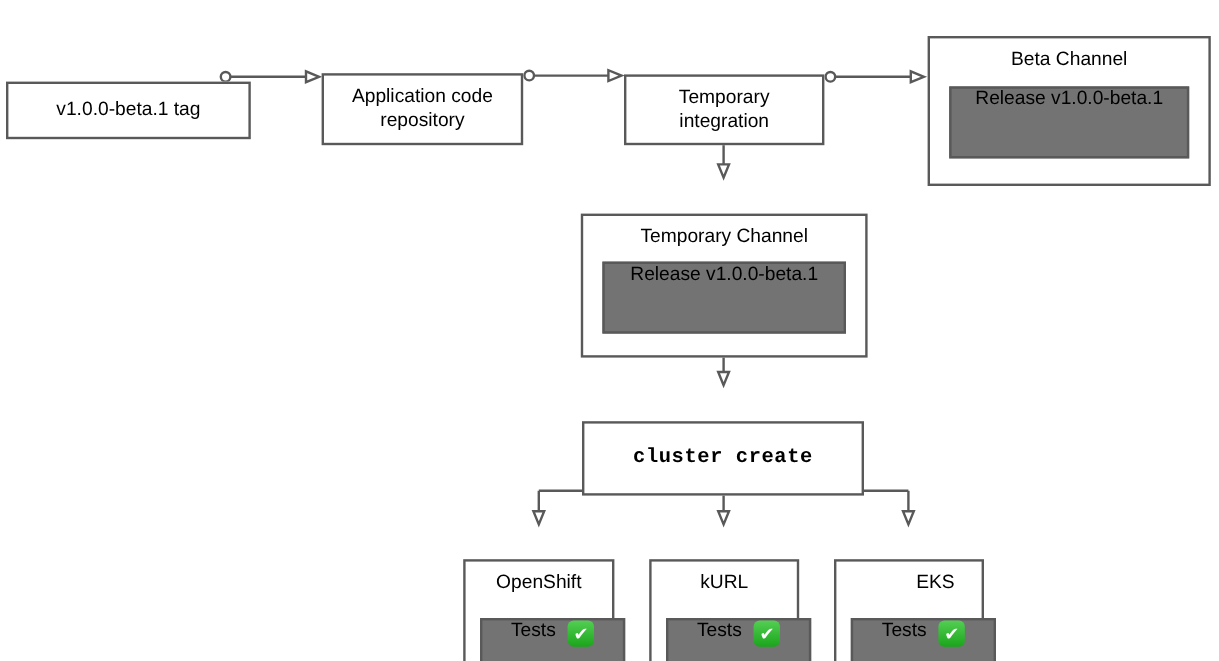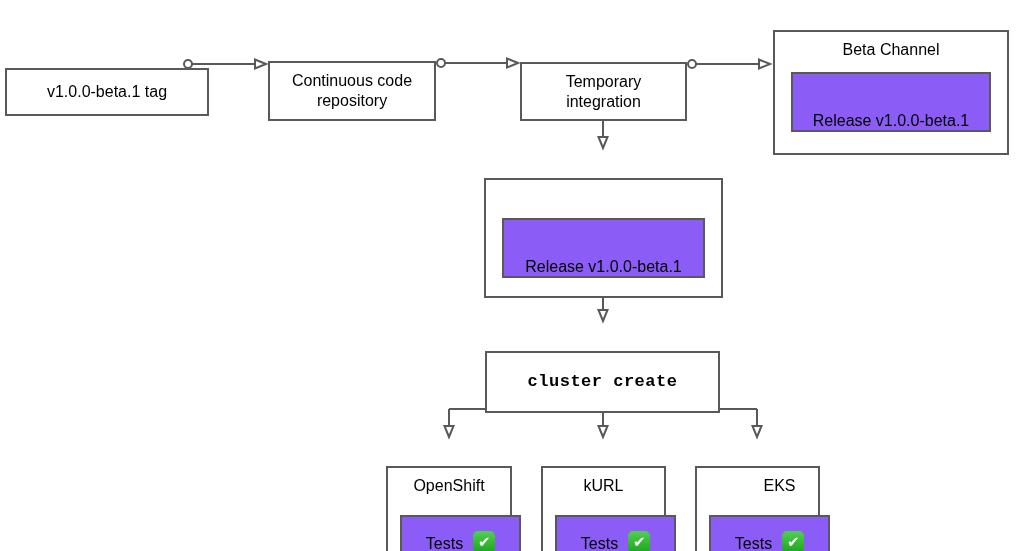--- a/index.html
+++ b/index.html
@@ -56,23 +56,23 @@
   .wrap2 { display: inline-block; max-width: 130px; }
   .node-title {
     text-align: center;
     font-size: 16px;
     padding-top: 9px;
   }
   .subnode {
     position: absolute;
     box-sizing: border-box;
     border: 2px solid #595959;
-    background: #8b5cf6;
+    background: #737373;
     display: flex;
-    align-items: flex-end;
+    align-items: flex-start;
     justify-content: center;
     text-align: center;
     font-size: 16px;
   }
   .mono {
     font-family: "Liberation Mono", monospace;
     font-weight: bold;
     font-size: 17px;
     letter-spacing: 0.5px;
     text-align: right;
@@ -147,35 +147,36 @@
       <polygon points="603,437 598.5,426 607.5,426"></polygon>
       <polygon points="757,437 752.5,426 761.5,426"></polygon>
     </g>
   </svg>
 
   <div class="node simple n-tag">
     <span>v1.0.0-beta.1 tag</span>
   </div>
 
   <div class="node simple n-repo">
-    <span class="wrap2">Continuous code repository</span>
+    <span class="wrap2">Application code repository</span>
   </div>
 
   <div class="node simple n-ci">
     <span class="wrap2">Temporary integration</span>
   </div>
 
   <div class="node n-beta">
     <div class="node-title">Beta Channel</div>
     <div class="subnode">
       <span>Release v1.0.0-beta.1</span>
     </div>
   </div>
 
   <div class="node n-temp">
+    <div class="node-title">Temporary Channel</div>
     <div class="subnode">
       <span>Release v1.0.0-beta.1</span>
     </div>
   </div>
 
   <div class="node simple n-cluster">
     <span class="mono">cluster create</span>
   </div>
 
   <div class="node tests-node n-openshift">

